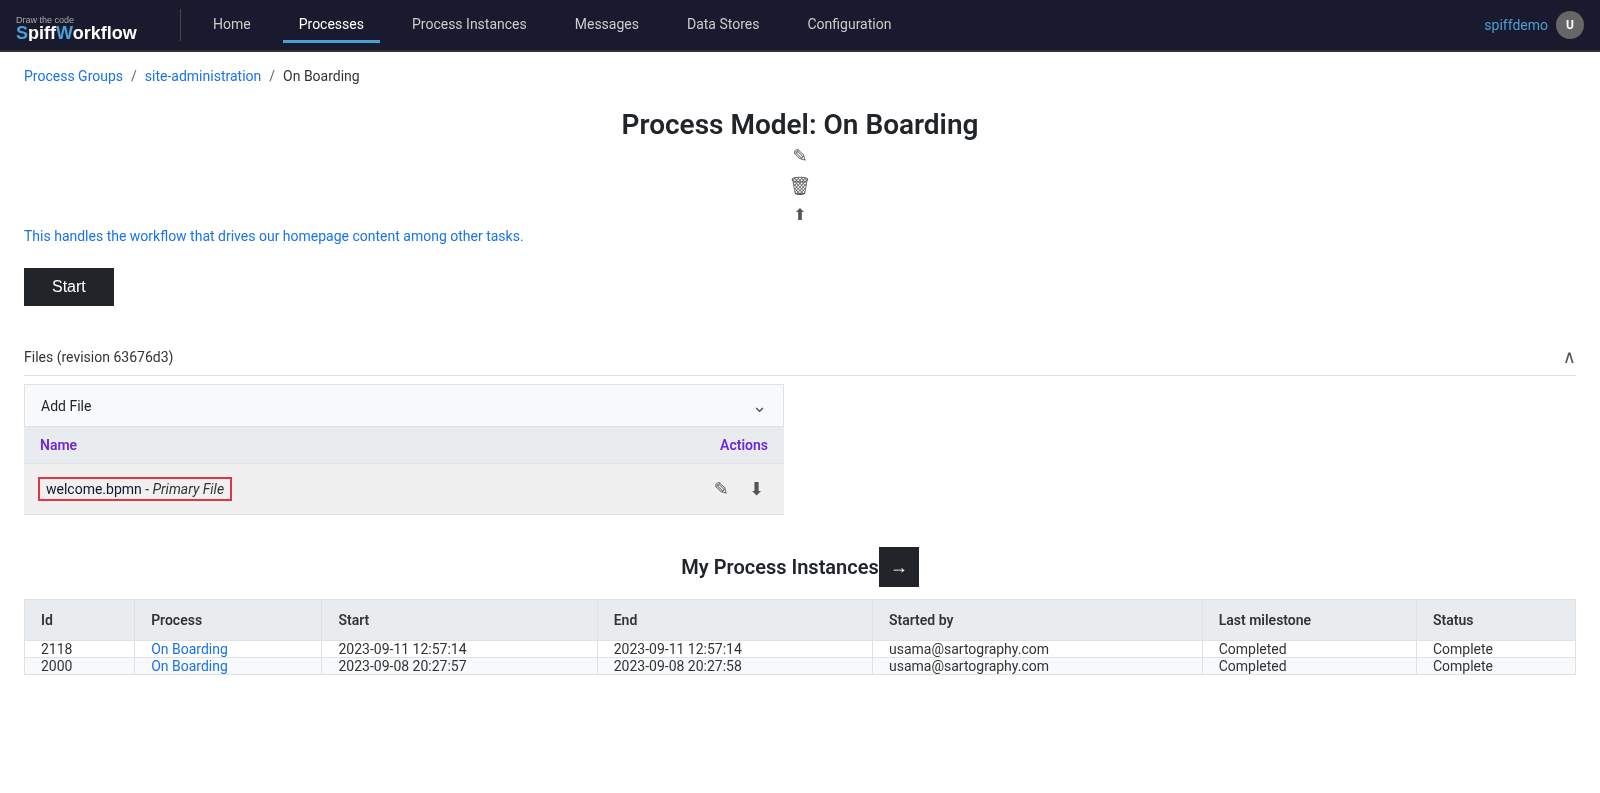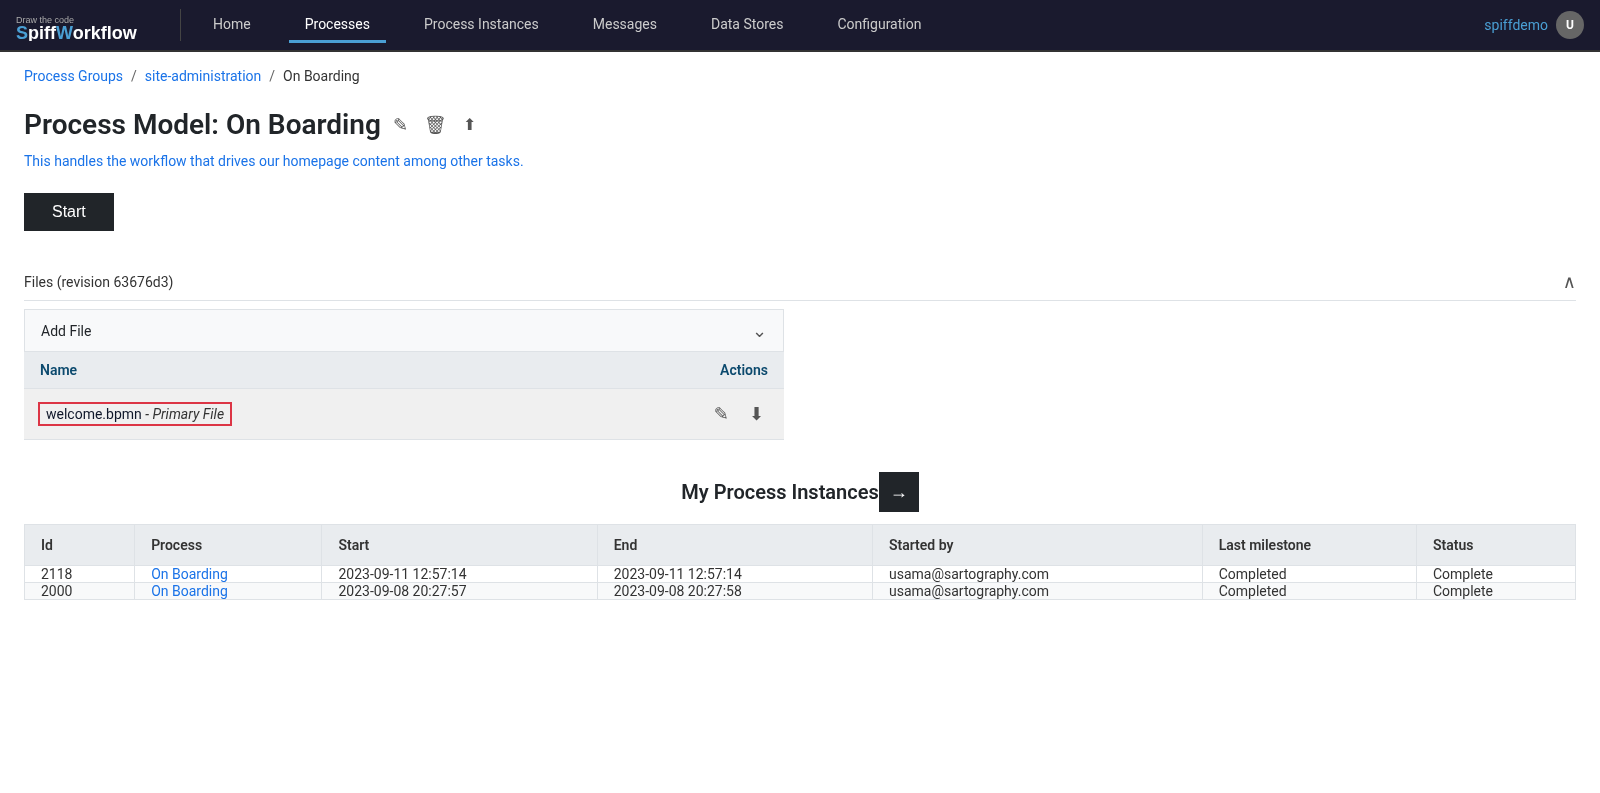--- a/index.html
+++ b/index.html
@@ -11,21 +11,21 @@
       background: #1a1a2e; color: #fff;
       height: 52px; padding: 0 16px;
       border-bottom: 2px solid #333;
     }
     .navbar-logo {
       display: flex; align-items: center; gap: 8px;
       margin-right: 24px; text-decoration: none;
     }
     .logo-svg { width: 140px; height: 32px; }
     .nav-divider { width: 1px; height: 32px; background: #444; margin-right: 16px; }
-    .nav-links { display: flex; gap: 22px; flex: 1; }
+    .nav-links { display: flex; gap: 16px; flex: 1; }
     .nav-link {
       color: #ccc; text-decoration: none; padding: 8px 16px;
       font-size: 14px; border-bottom: 3px solid transparent;
       cursor: pointer;
     }
     .nav-link.active { color: #fff; border-bottom: 3px solid #4a9fd4; }
     .nav-user {
       display: flex; align-items: center; gap: 8px;
       color: #4a9fd4; font-size: 14px; margin-left: auto;
     }
@@ -40,21 +40,21 @@
       padding: 16px 24px; display: flex; align-items: flex-end; gap: 8px;
       font-size: 14px; color: #333;
     }
     .breadcrumb a { color: #1a73e8; text-decoration: none; }
     .breadcrumb-sep { color: #666; }
 
     
     .main { padding: 8px 24px 32px; }
 
     .page-title-row {
-      display: flex; align-items: center; gap: 8px; margin-bottom: 12px;
+      display: flex; align-items: center; gap: 0;  flex-direction: column;
     }
     .page-title {
       font-size: 28px; font-weight: 600; color: #212529;
     }
     .icon-btn {
       background: none; border: none; cursor: pointer;
       color: #555; font-size: 18px; padding: 4px; display: flex; align-items: center;
     }
 
     .description {
@@ -84,21 +84,21 @@
 
     .files-table {
       width: 100%; max-width: 760px;
       border-collapse: collapse; margin-top: 0;
     }
     .files-table thead tr {
       background: #e9ecef;
     }
     .files-table th {
       padding: 10px 16px; text-align: left; font-weight: 600;
-      font-size: 14px; color: #0c4a6e;
+      font-size: 14px; color: #6d28d9;
     }
     .files-table th.actions-col { text-align: right; }
     .files-table td {
       padding: 10px 16px; border-top: 1px solid #dee2e6;
       font-size: 14px; vertical-align: middle;
     }
     .files-table tbody tr { background: #f0f0f0; }
     .file-link { color: #0f172a; text-decoration: none; }
     .file-primary { font-style: italic; color: #333; }
 

